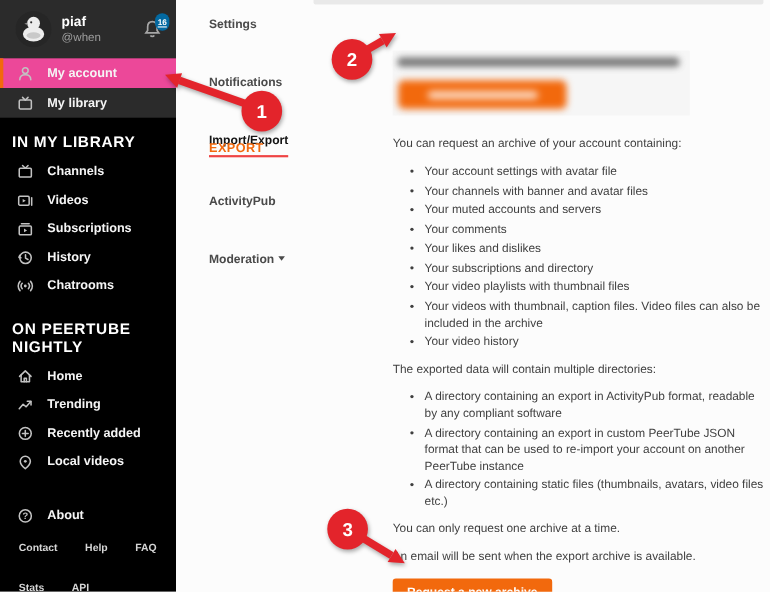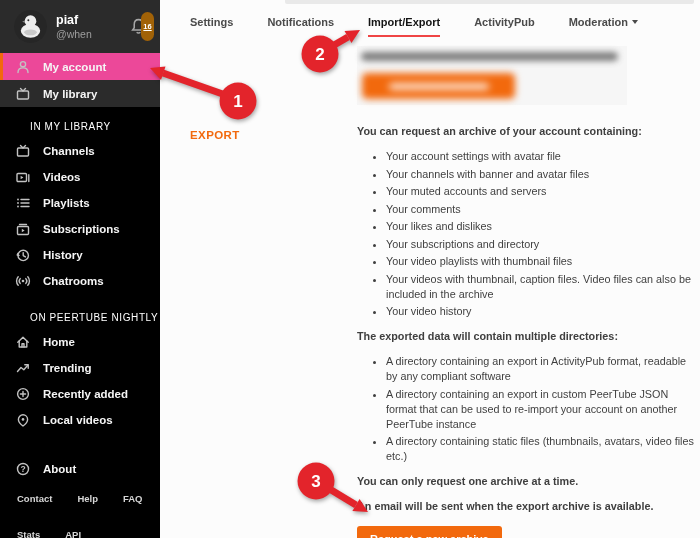--- a/index.html
+++ b/index.html
@@ -12,52 +12,52 @@
   }
   
   .sidebar { position:absolute; left:0; top:0; width:160px; height:538px; background:#000; color:#fff; z-index:2; }
   .user-block { height:53px; background:#2b2b2b; display:flex; align-items:center; padding:0 12px 0 14px; }
   .avatar { width:33px; height:33px; border-radius:50%; overflow:hidden; flex:0 0 auto; cursor:pointer; }
   .user-names { margin-left:9px; line-height:1.15; min-width:0; }
   .user-name { font-size:12.5px; font-weight:700; color:#fff; }
   .user-handle { font-size:10.5px; color:#9e9e9e; }
   .bell-wrap { margin-left:auto; position:relative; cursor:pointer; }
   .bell-wrap svg { width:19px; height:19px; stroke:#a6a6a6; fill:none; stroke-width:1.3; display:block; }
-  .badge { position:absolute; top:-5px; right:-6px; background:#a16207; color:#fff; font-size:7.5px; font-weight:700;
-           min-width:13px; height:29px; border-radius:7px; display:flex; align-items:center; justify-content:center; padding:0 2px;text-decoration:underline; }
+  .badge { position:absolute; top:-5px; right:-6px; background:#0369a1; color:#fff; font-size:7.5px; font-weight:700;
+           min-width:13px; height:16px; border-radius:7px; display:flex; align-items:center; justify-content:center; padding:0 2px;text-decoration:underline; }
   .account-menu { background:#2b2b2b; }
   .menu-row { height:27px; display:flex; align-items:center; gap:12px; padding-left:12px; border-left:3px solid transparent;
               font-size:11.5px; font-weight:600; color:#f5f5f5; cursor:pointer; }
   .menu-row.active { background:#ec4899; border-left-color:#f2690d; }
   .icn { width:16px; height:16px; flex:0 0 auto; display:flex; }
   .icn svg { width:16px; height:16px; stroke:#c2c2c2; fill:none; stroke-width:1.4; stroke-linecap:round; stroke-linejoin:round; }
   .black-area { padding-top:9px; }
-  .sec-title { font-size:10px; font-weight:400; letter-spacing:.6px; color:#fff; padding:5px 0 6px 30px; }
+  .sec-title { font-size:14px; font-weight:700; letter-spacing:.6px; color:#fff; padding:5px 0 6px 11px; }
   .sec-title.second { margin-top:13px; }
   .black-area .menu-row { height:26px; padding-left:15px; border-left:none; }
   .about-row { margin-top:23px; }
   .footer-links { margin-top:11px; padding-left:17px; display:flex; gap:25px; flex-wrap:wrap; }
   .footer-links span { font-size:9.5px; font-weight:700; color:#d6d6d6; cursor:pointer; }
   .kbd-link { margin-top:6px; padding-left:17px; font-size:9.5px; font-weight:700; color:#d6d6d6; cursor:pointer; }
   
   .main { position:absolute; left:160px; top:0; width:540px; height:538px; background:#fcfcfc; }
   .top-strip { position:absolute; left:125px; right:6px; top:0; height:4px; background:#e9e9e9; border-radius:0 0 2px 2px; }
-  .tabs { position:absolute; left:30px; top:16px; display:flex; gap:34px; }
+  .tabs { position:absolute; left:30px; top:16px; display:flex; gap:34px;flex-direction:column; }
   .tab { font-size:11px; font-weight:600; color:#4a4a4a; padding-bottom:7px; cursor:pointer; white-space:nowrap; }
   .tab.active { color:#141414; font-weight:700; border-bottom:2px solid #ef4444; }
   .caret { display:inline-block; margin-left:4px; vertical-align:2px; width:0; height:0;
            border-left:3.5px solid transparent; border-right:3.5px solid transparent; border-top:4px solid #4a4a4a; }
   
   .import-redacted { position:absolute; left:197px; top:46px; width:270px; height:59px; background:#f6f6f6; }
   .red-line { position:absolute; left:4px; top:6px; width:257px; height:9px; background:#555; border-radius:5px; filter:blur(3px); opacity:.75; }
   .red-btn { position:absolute; left:5px; top:27px; width:153px; height:26px; background:#f2690d; border-radius:5px; filter:blur(3.5px); cursor:pointer; }
   .red-btn-text { position:absolute; left:27px; top:10px; width:100px; height:7px; background:rgba(255,255,255,.8); border-radius:4px; filter:blur(1.5px); }
   .export-label { position:absolute; left:30px; top:129px; font-size:11.5px; font-weight:700; letter-spacing:.4px; color:#f2690d; }
   .content { position:absolute; left:197px; top:124px; width:343px; font-size:10.8px; line-height:15px; color:#3f3f3f; }
-  .content p { margin:0 0 10px;font-weight:bold; }
+  .content p { margin:0 0 10px; }
   .content ul { margin:5px 0 10px; padding-left:29px; }
   .content li { margin-bottom:2.5px; }
   .request-btn { margin-top:2px; background:#f2690d; color:#fff; border:none; border-radius:3px;
                  font-family:"Liberation Sans", sans-serif; font-size:11px; font-weight:700; padding:7px 13px; cursor:pointer; }
   
   .annotations { position:absolute; left:0; top:0; width:700px; height:538px; z-index:5; pointer-events:none;
                  filter:drop-shadow(1.5px 2.5px 2px rgba(0,0,0,.35)); }
   .annotations text { font-family:"Liberation Sans", sans-serif; font-size:17px; font-weight:700; fill:#fff; }
 </style>
 </head>
@@ -123,31 +123,20 @@
     </div>
     <div class="menu-row">
       <span class="icn">
         <svg viewBox="0 0 16 16">
             <rect x="2" y="4.5" width="9.5" height="8" rx="1"></rect>
             <polygon points="5.6,6.8 5.6,10.2 8.4,8.5" fill="#c2c2c2" stroke="none"></polygon>
             <path d="M13.8 5.8 V12.6"></path>
           </svg>
       </span>
       <span>Videos</span>
-    </div>
-    <div class="menu-row">
-      <span class="icn">
-        <svg viewBox="0 0 16 16">
-            <path d="M6 4.5 H14 M6 8 H14 M6 11.5 H14"></path>
-            <circle cx="3" cy="4.5" r="0.9" fill="#c2c2c2" stroke="none"></circle>
-            <circle cx="3" cy="8" r="0.9" fill="#c2c2c2" stroke="none"></circle>
-            <circle cx="3" cy="11.5" r="0.9" fill="#c2c2c2" stroke="none"></circle>
-          </svg>
-      </span>
-      <span>Playlists</span>
     </div>
     <div class="menu-row">
       <span class="icn">
         <svg viewBox="0 0 16 16">
             <path d="M4.5 3.5 H11.5"></path>
             <rect x="2.5" y="5.5" width="11" height="8" rx="1"></rect>
             <polygon points="6.8,7.8 6.8,11.2 9.6,9.5" fill="#c2c2c2" stroke="none"></polygon>
           </svg>
       </span>
       <span>Subscriptions</span>

